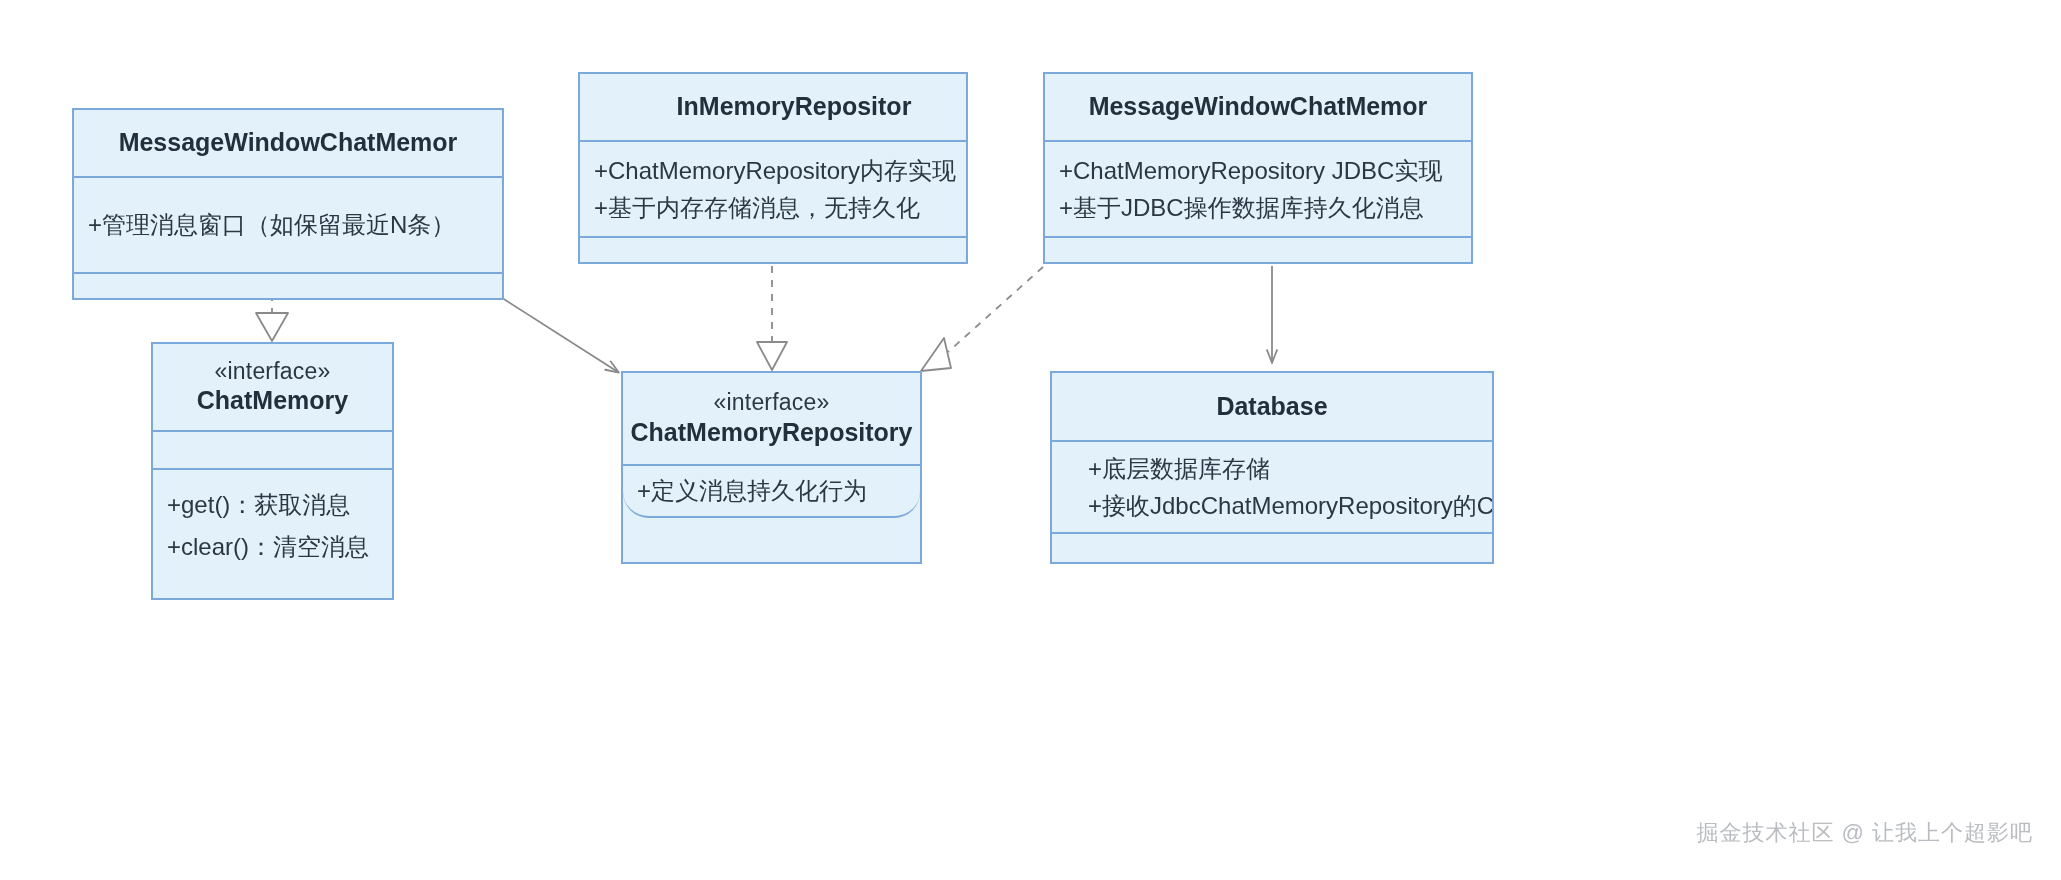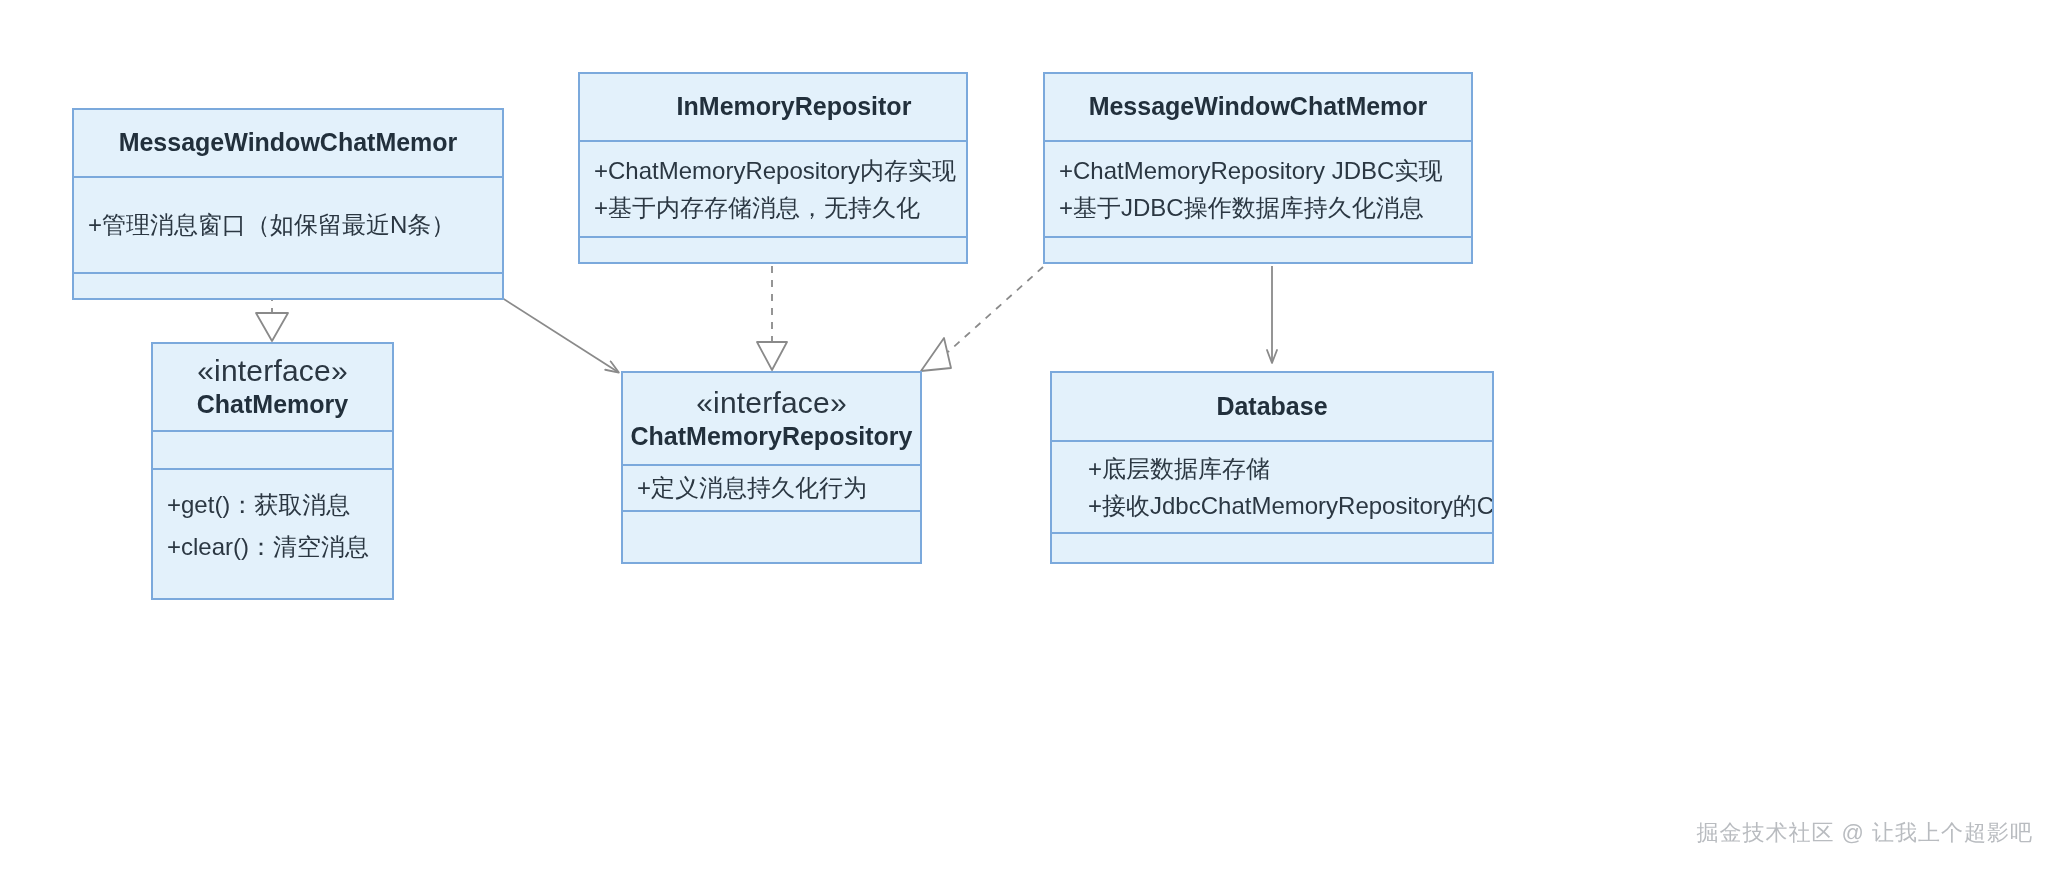--- a/index.html
+++ b/index.html
@@ -36,21 +36,21 @@
     border-bottom: 2px solid #7ba9dc;
     display: flex;
     flex-direction: column;
     align-items: center;
     justify-content: center;
     overflow: hidden;
     white-space: nowrap;
     padding: 0 6px;
   }
   .stereotype {
-    font-size: 30px;
+    font-size: 23px;
     font-weight: 400;
     letter-spacing: .2px;
     line-height: 1.2;
     color: #2b3742;
   }
   .cls-name {
     font-size: 25px;
     font-weight: bold;
     line-height: 1.25;
     color: #22303c;
@@ -94,21 +94,21 @@
   #box-jdbc         { left: 1043px; top: 72px;  width: 430px; height: 192px; }
   #box-jdbc .uml-head { height: 68px; }
   #box-jdbc .uml-body { height: 96px; }
 
   #box-chatmemory   { left: 151px;  top: 342px; width: 243px; height: 258px; }
   #box-chatmemory .uml-head { height: 88px; }
   #box-chatmemory .uml-body { height: 38px; }
 
   #box-chatmemoryrepo { left: 621px; top: 371px; width: 301px; height: 193px; }
   #box-chatmemoryrepo .uml-head { height: 93px; }
-  #box-chatmemoryrepo .uml-body { height: 46px; }
+  #box-chatmemoryrepo .uml-body { height: 52px; border-radius: 30px; }
 
   #box-database     { left: 1050px; top: 371px; width: 444px; height: 193px; }
   #box-database .uml-head { height: 69px; }
   #box-database .uml-body { height: 92px; padding-left: 36px; }
 
   
   #watermark {
     position: absolute;
     right: 28px;
     bottom: 32px;

